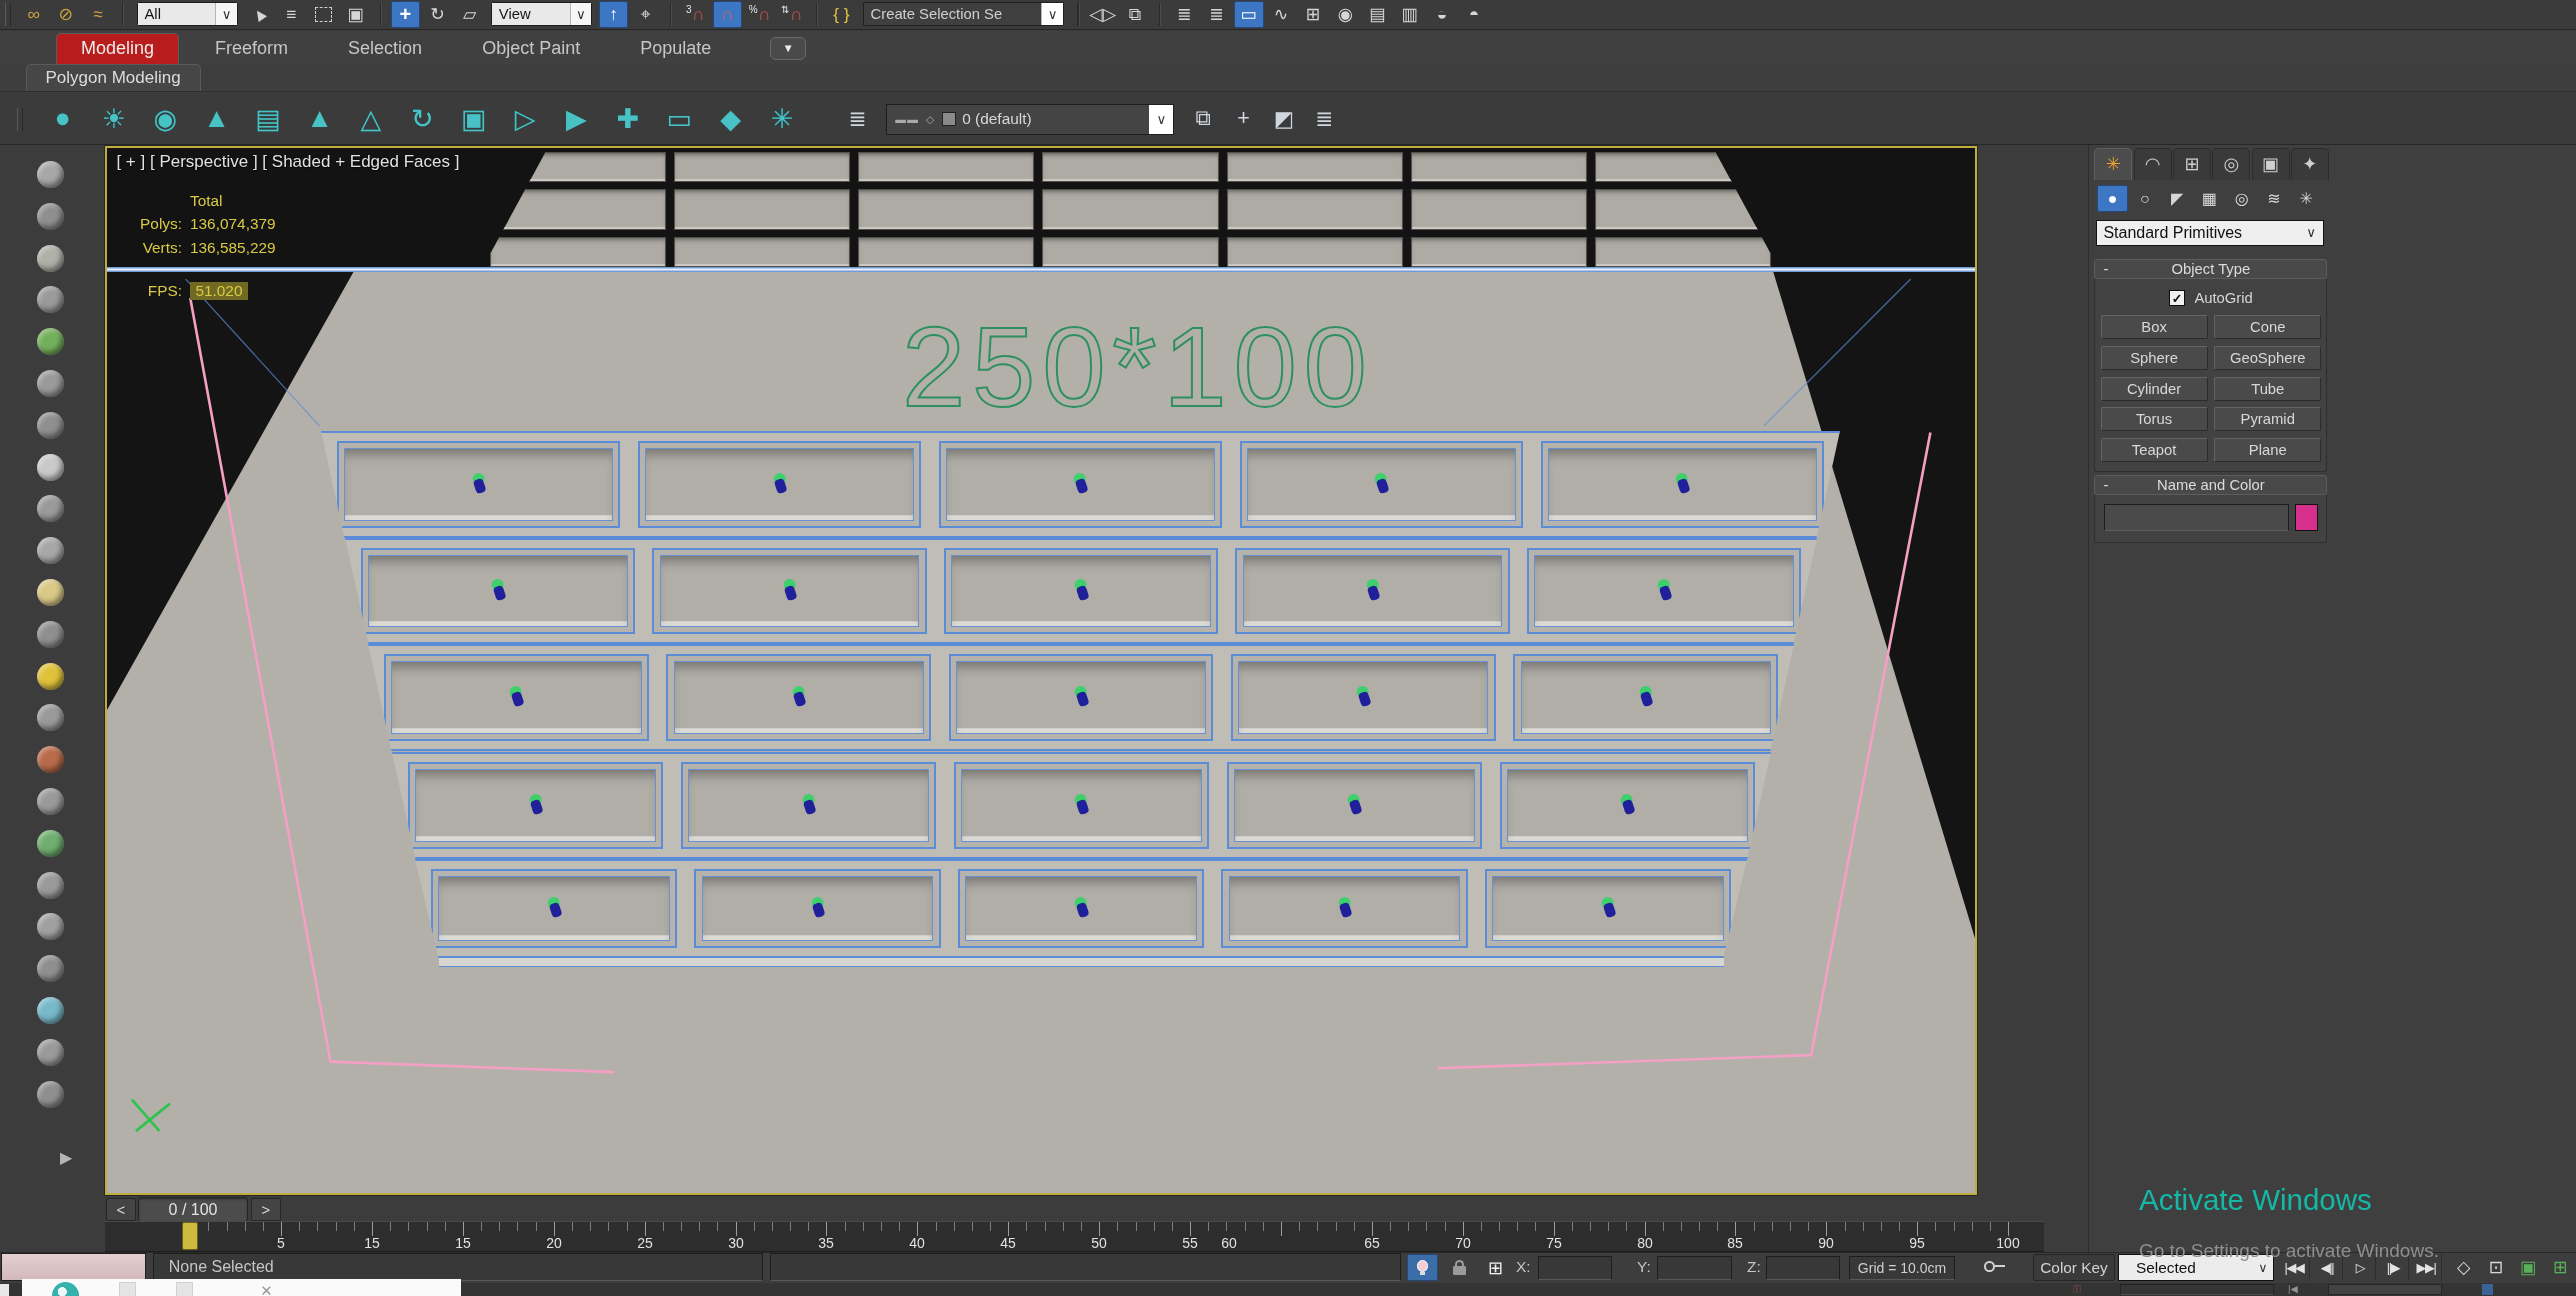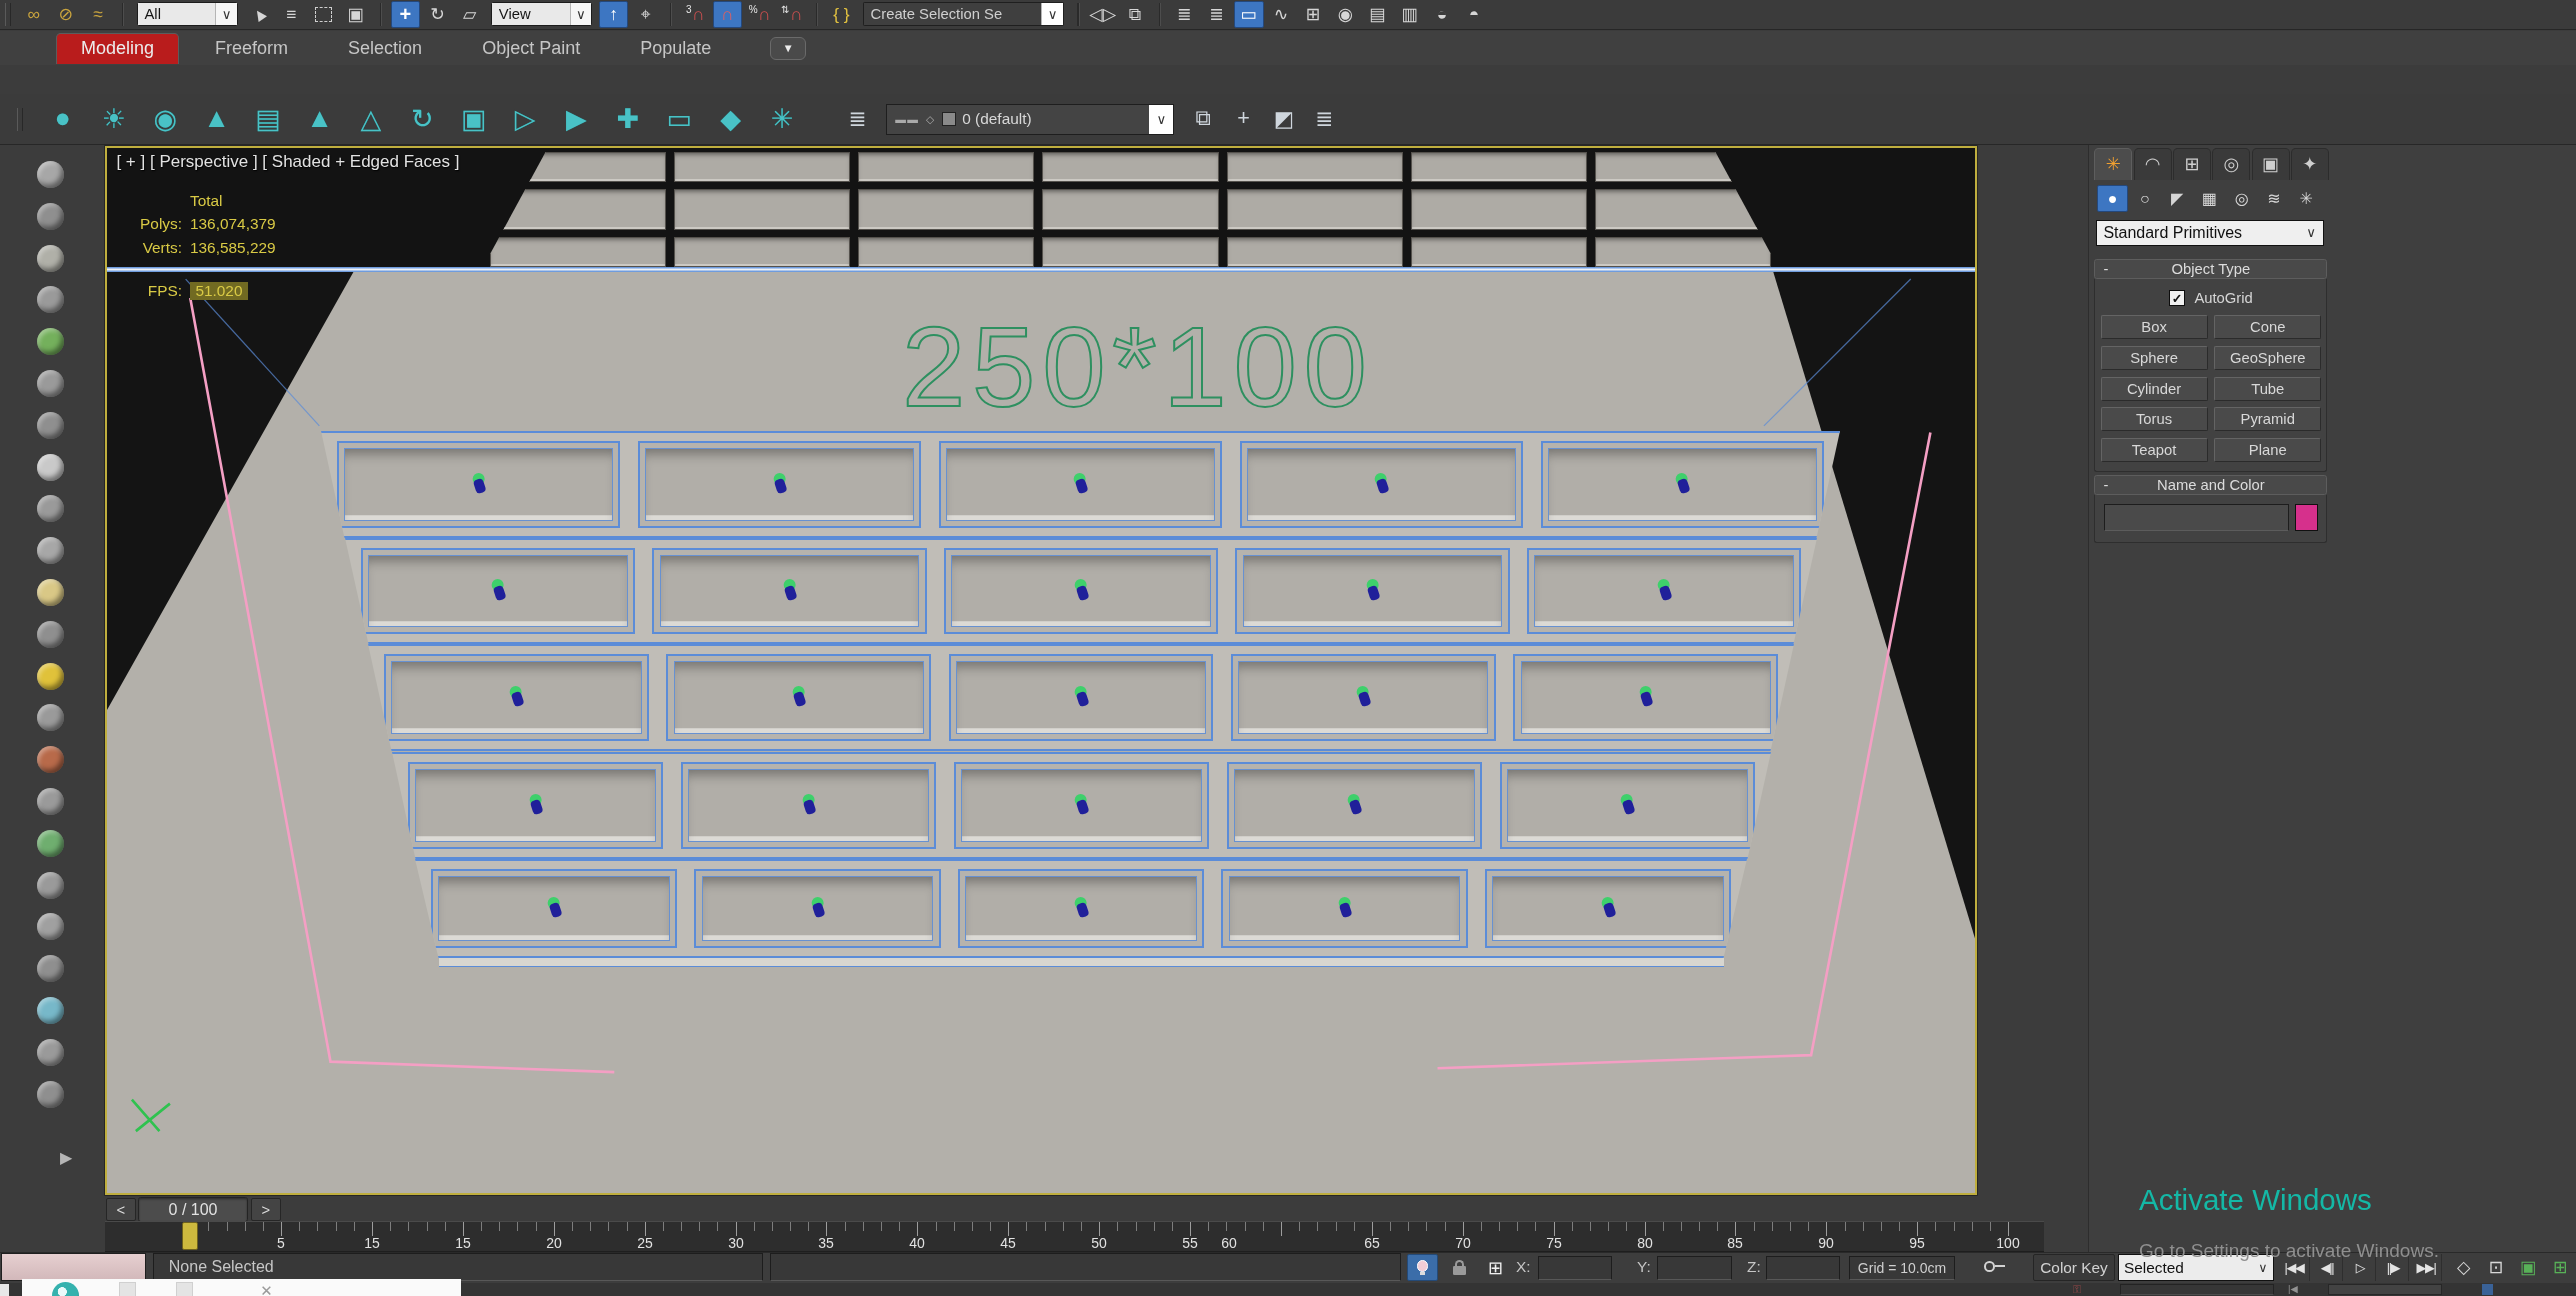--- a/index.html
+++ b/index.html
@@ -124,21 +124,21 @@
 .shackle{width:9.4px;height:6px;border:2px solid #9a9a9a;border-bottom:none;border-radius:5.4px 5.4px 0 0}
 .lockbody{width:13.4px;height:8.7px;background:#9a9a9a;border-radius:1.3px}
 #offset-btn{position:absolute;left:1480px;top:1254px;width:31px;height:27px;display:flex;align-items:center;justify-content:center;font-size:18px;color:#f0f0f0}
 .coordlab{position:absolute;top:1258px;font-size:15.4px;color:#c6c6c6}
 .coordfield{position:absolute;top:1256px;height:24px}
 #grid-box{position:absolute;left:1849px;top:1256px;width:106px;height:24px;display:flex;align-items:center;justify-content:center;font-size:14px;color:#cfcfcf}
 #key-icon{position:absolute;left:1984px;top:1261px;display:flex;align-items:center}
 .keyring{width:10.7px;height:10.7px;border:2px solid #d2d2d2;border-radius:50%}
 .keytail{width:10.7px;height:2px;background:#d2d2d2}
 #autokey-btn{position:absolute;left:2033px;top:1254px;width:82px;height:27px;background:#3a3a3a;border:0.7px solid #252525;border-radius:2px;color:#d2d2d2;font-size:15.4px;display:flex;align-items:center;justify-content:center}
-#keyfilter-dd{position:absolute;left:2118px;top:1254px;width:156px;height:27px;background:#ececec;border:1.3px solid #111;color:#111;font-size:15.4px;display:flex;align-items:center;justify-content:space-between;padding-left:5px}
+#keyfilter-dd{position:absolute;left:2118px;top:1254px;width:156px;height:27px;background:#ececec;border:1.3px solid #111;color:#111;font-size:15.4px;display:flex;align-items:center;justify-content:space-between;padding-left:17px}
 #keyfilter-dd .chev{color:#333;font-size:12.7px;padding-right:5.4px}
 #playback{position:absolute;left:2279px;top:1254px;display:flex;gap:2px}
 .pbtn{width:31px;height:27px;display:flex;align-items:center;justify-content:center;color:#e4e4e4;font-size:12.7px;border-right:0.7px solid #2e2e2e;letter-spacing:-1.3px}
 #navcluster{position:absolute;left:2449px;top:1254px;display:flex;gap:2.7px}
 .nbtn{width:29.5px;height:27px;display:flex;align-items:center;justify-content:center;font-size:17.4px;color:#d8d8d8}
 
 
 #watermark{position:absolute;left:2139px;top:1183px;z-index:9}
 #wm1{font-size:29.5px;color:#14b8a6}
 #wm2{font-size:19px;color:#8f8f8f;margin-top:23px}
@@ -262,20 +262,23 @@
     <span id="ribbon-tabs" style="display:flex">
         <div class="rtab active">Modeling</div>
         <div class="rtab">Freeform</div>
         <div class="rtab">Selection</div>
         <div class="rtab">Object Paint</div>
         <div class="rtab">Populate</div>
       </span>
     <span id="ribbon-menu">▼</span>
   </div>
 
+  <div id="panel-strip">
+    <span id="polygon-tab">Polygon Modeling</span>
+  </div>
 
   <div id="shelf-row">
     <span class="grip"></span>
     <span id="shelf-icons" style="display:flex;gap:17.4px">
         <div class="sicon">●</div>
         <div class="sicon">☀</div>
         <div class="sicon">◉</div>
         <div class="sicon">▲</div>
         <div class="sicon">▤</div>
         <div class="sicon">▲</div>

